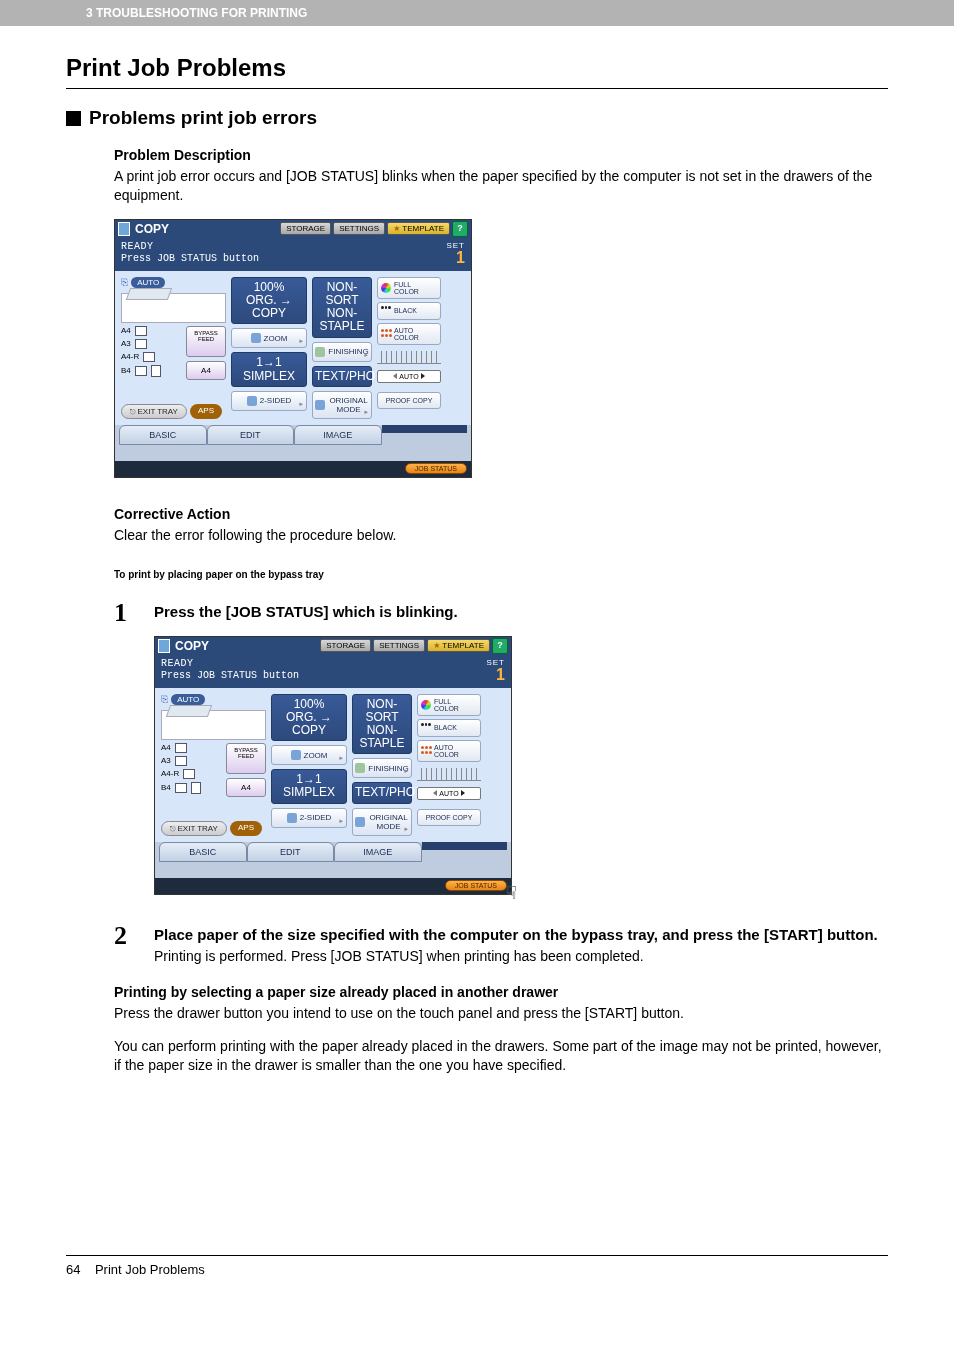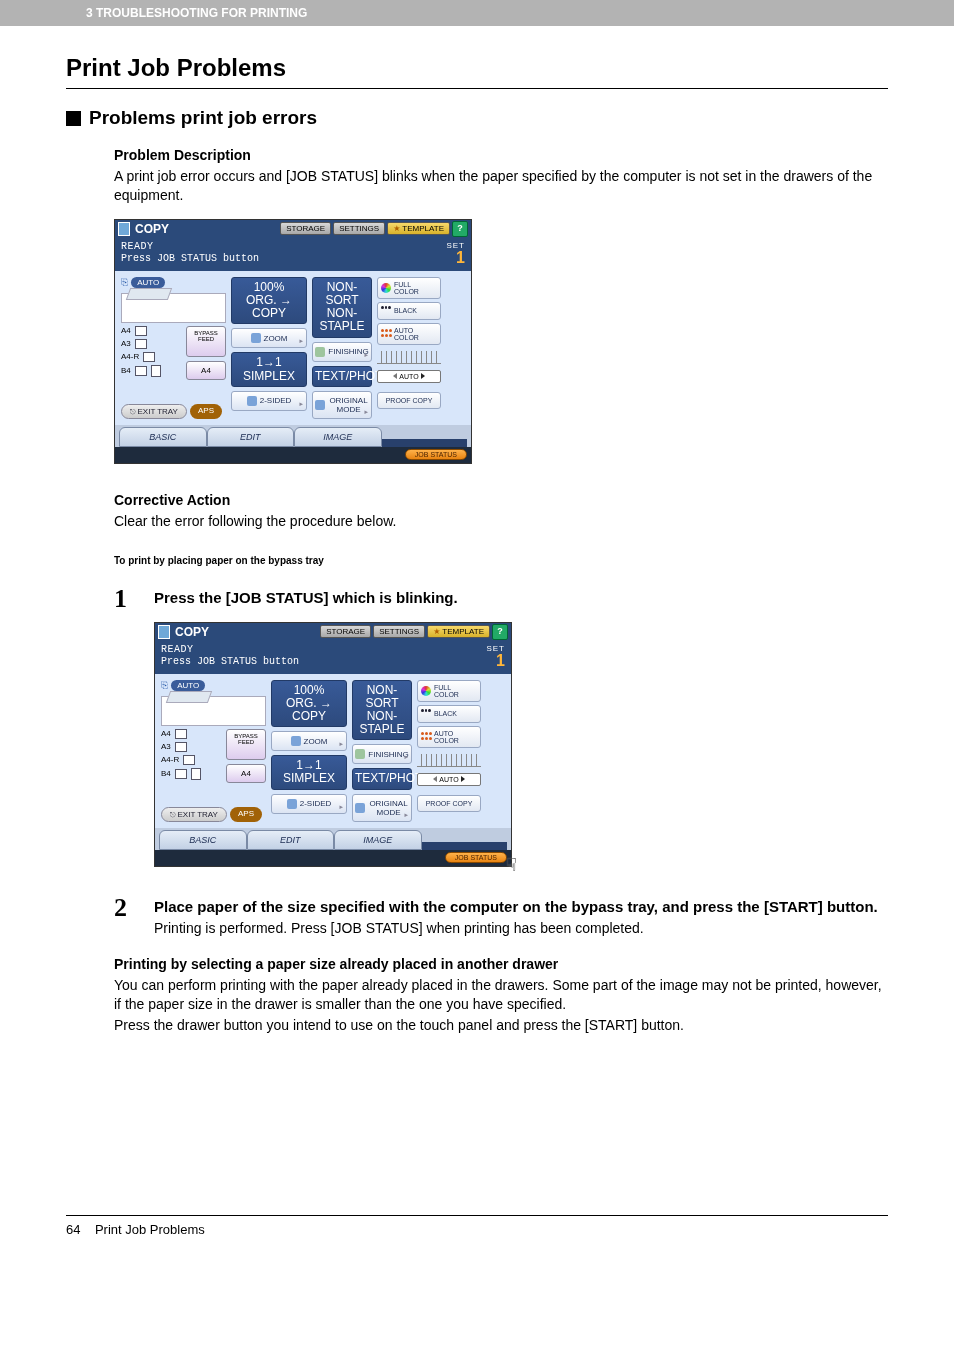--- a/index.html
+++ b/index.html
@@ -250,22 +250,22 @@
   .auto-chip { border:1px solid #777; font-size:7px; padding:2px 4px; border-radius:2px;
     display:flex; align-items:center; gap:2px; justify-content:center; background:#fff;}
   .tri-l { width:0;height:0;border-top:3px solid transparent;border-bottom:3px solid transparent;border-right:4px solid #777;}
   .tri-r { width:0;height:0;border-top:3px solid transparent;border-bottom:3px solid transparent;border-left:4px solid #222;}
   .proof {
     border:1px solid #99a8c3; background:linear-gradient(#fff,#e2e8f2); border-radius:3px;
     text-align:center; font-size:7px; padding:4px 2px; margin-top:6px; color:#1a2a50;
   }
 
   .panel-tabs {
-    display:flex; background:#bfcce0; height:22px; align-items:flex-end;
-    padding:0 4px; gap:0;font-style:italic;
+    display:flex; background:#bfcce0; height:36px; align-items:flex-start;
+    padding:0 4px; gap:0;
   }
   .tab {
     flex:1; text-align:center; font-size:9px; padding:4px 0;
     border:1px solid #7a8aa5; background:linear-gradient(#e5edf7,#c3d1e5);
     border-top-left-radius:6px; border-top-right-radius:6px; color:#1a2a50;
   }
   .tab.blank { background:#28406c; border:none; border-radius:0;}
 
   .panel-bottom {
     background:#1e2b3d; height:16px; position:relative;
@@ -622,22 +622,22 @@
   <div class="step-row">
     <div class="step-num">2</div>
     <div class="step-text">
       <div class="step-title">Place paper of the size specified with the computer on the bypass tray, and press the [START] button.</div>
       <p class="step-body">Printing is performed. Press [JOB STATUS] when printing has been completed.</p>
     </div>
   </div>
 
   <div class="indent">
     <div class="bold-heading">Printing by selecting a paper size already placed in another drawer</div>
+    <p class="para">Press the drawer button you intend to use on the touch panel and press the [START] button.</p>
     <p class="para" style="margin-bottom:2px">You can perform printing with the paper already placed in the drawers. Some part of the image may not be printed, however, if the paper size in the drawer is smaller than the one you have specified.</p>
-    <p class="para">Press the drawer button you intend to use on the touch panel and press the [START] button.</p>
   </div>
 
   <div class="footer">
     <span>64</span>&nbsp;&nbsp;&nbsp;
     <span>Print Job Problems</span>
   </div>
 
 </div>
 
 </body></html>

